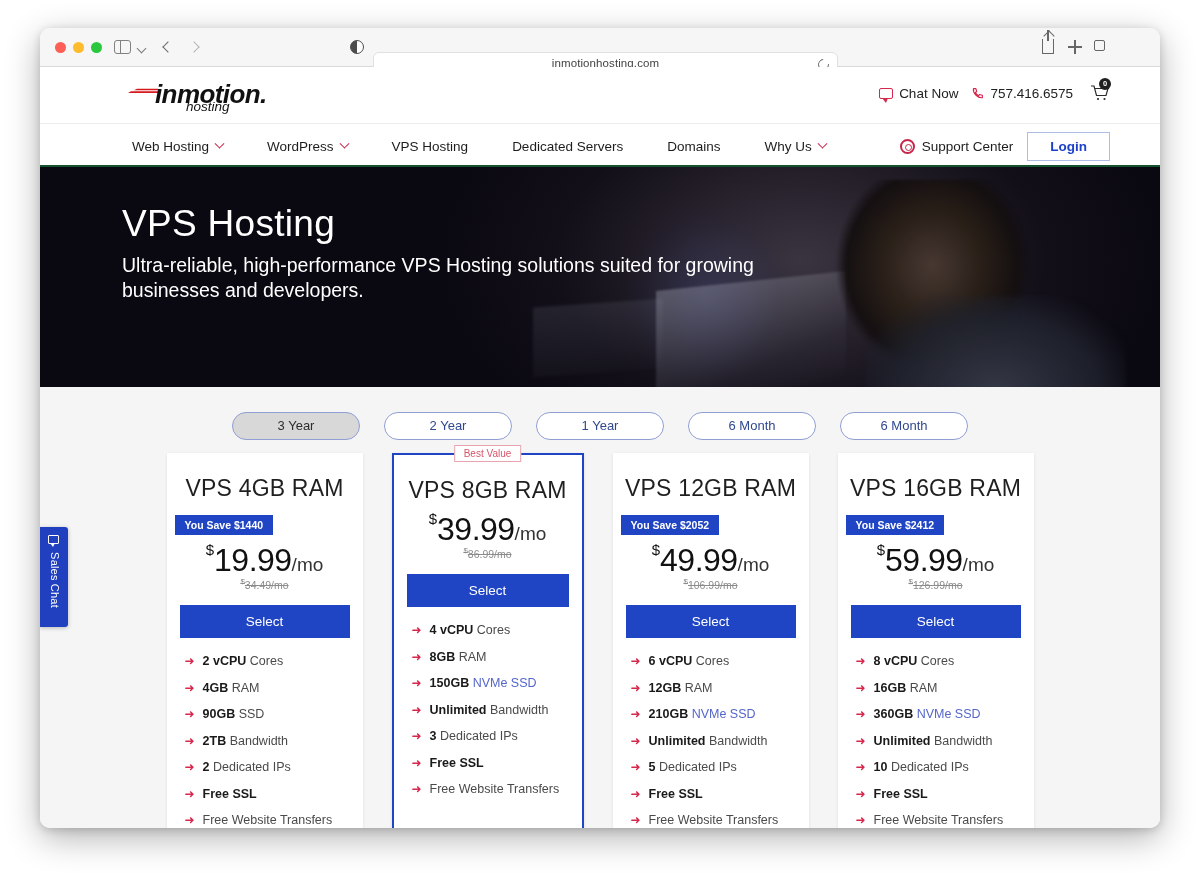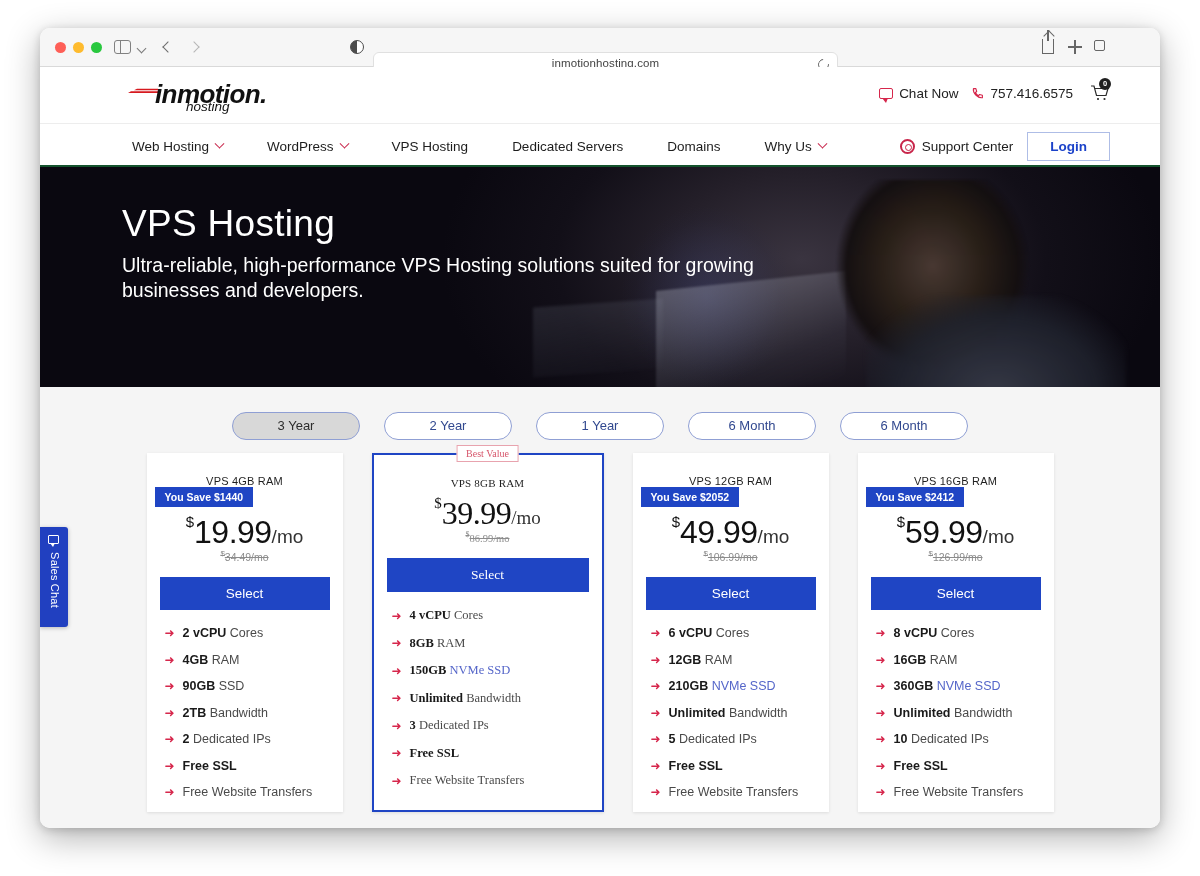--- a/index.html
+++ b/index.html
@@ -153,27 +153,27 @@
   #term-tabs { position:relative; height:62px; display:flex; justify-content:center;
     align-items:center; gap:24px; padding-top:16px; }
   .term-tab { width:128px; height:28px; line-height:26px; text-align:center; font-size:13px;
     color:#31488f; background:#fff; border:1px solid #8f9fd4; border-radius:14px; cursor:pointer; }
   .term-tab.active { background:#d8d8d8; border-color:#8f9fd4; color:#2d2d2d; }
 
   
   #cards-row { position:relative; display:flex; justify-content:center; gap:29px; padding-top:4px; }
   .card { width:196px; background:#fff; position:relative;
     box-shadow: 0 1px 3px rgba(0,0,0,0.10); padding-top:22px; }
-  .card.featured { width:232px; border:2px solid #1f45c4; padding-top:22px;font-family:Liberation Serif, serif; }
+  .card.featured { width:192px; border:2px solid #1f45c4; padding-top:22px; }
   .best-value-badge { position:absolute; left:50%; top:-10px; transform:translateX(-50%);
     background:#fff; border:1px solid #e8a3ae; color:#d6556a; font-size:10px;
     padding:2px 9px; white-space:nowrap; }
-  .card-title { text-align:center; font-size:11px; color:#1f1f1f; letter-spacing:0.2px; }
+  .card-title { text-align:center; font-size:23px; color:#1f1f1f; letter-spacing:0.2px; }
   .save-badge { display:inline-block; background:#1f45c4; color:#fff; font-size:10.5px;
-    font-weight:bold; padding:4px 10px; margin-left:-2px; }
+    font-weight:bold; padding:4px 10px; margin-top:13px; margin-left:-2px; }
   .save-badge-wrap { padding-left:10px; }
   .price-row { text-align:center; margin-top:6px; }
   .price-currency { font-size:15px; vertical-align:16px; color:#111; }
   .price-main { font-size:32px; color:#111; letter-spacing:-0.5px; }
   .price-per { font-size:19px; color:#333; }
   .price-old { text-align:center; font-size:10.5px; color:#8c8c8c; text-decoration:line-through; margin-top:-2px; }
   .price-old .oc { font-size:8px; vertical-align:5px; }
   .select-button { display:block; margin:14px 13px 0 13px; background:#1f45c4; color:#fff;
     text-align:center; font-size:13.5px; padding:9px 0; cursor:pointer; }
   .features { margin-top:16px; padding:0 10px 0 18px; list-style:none; }

